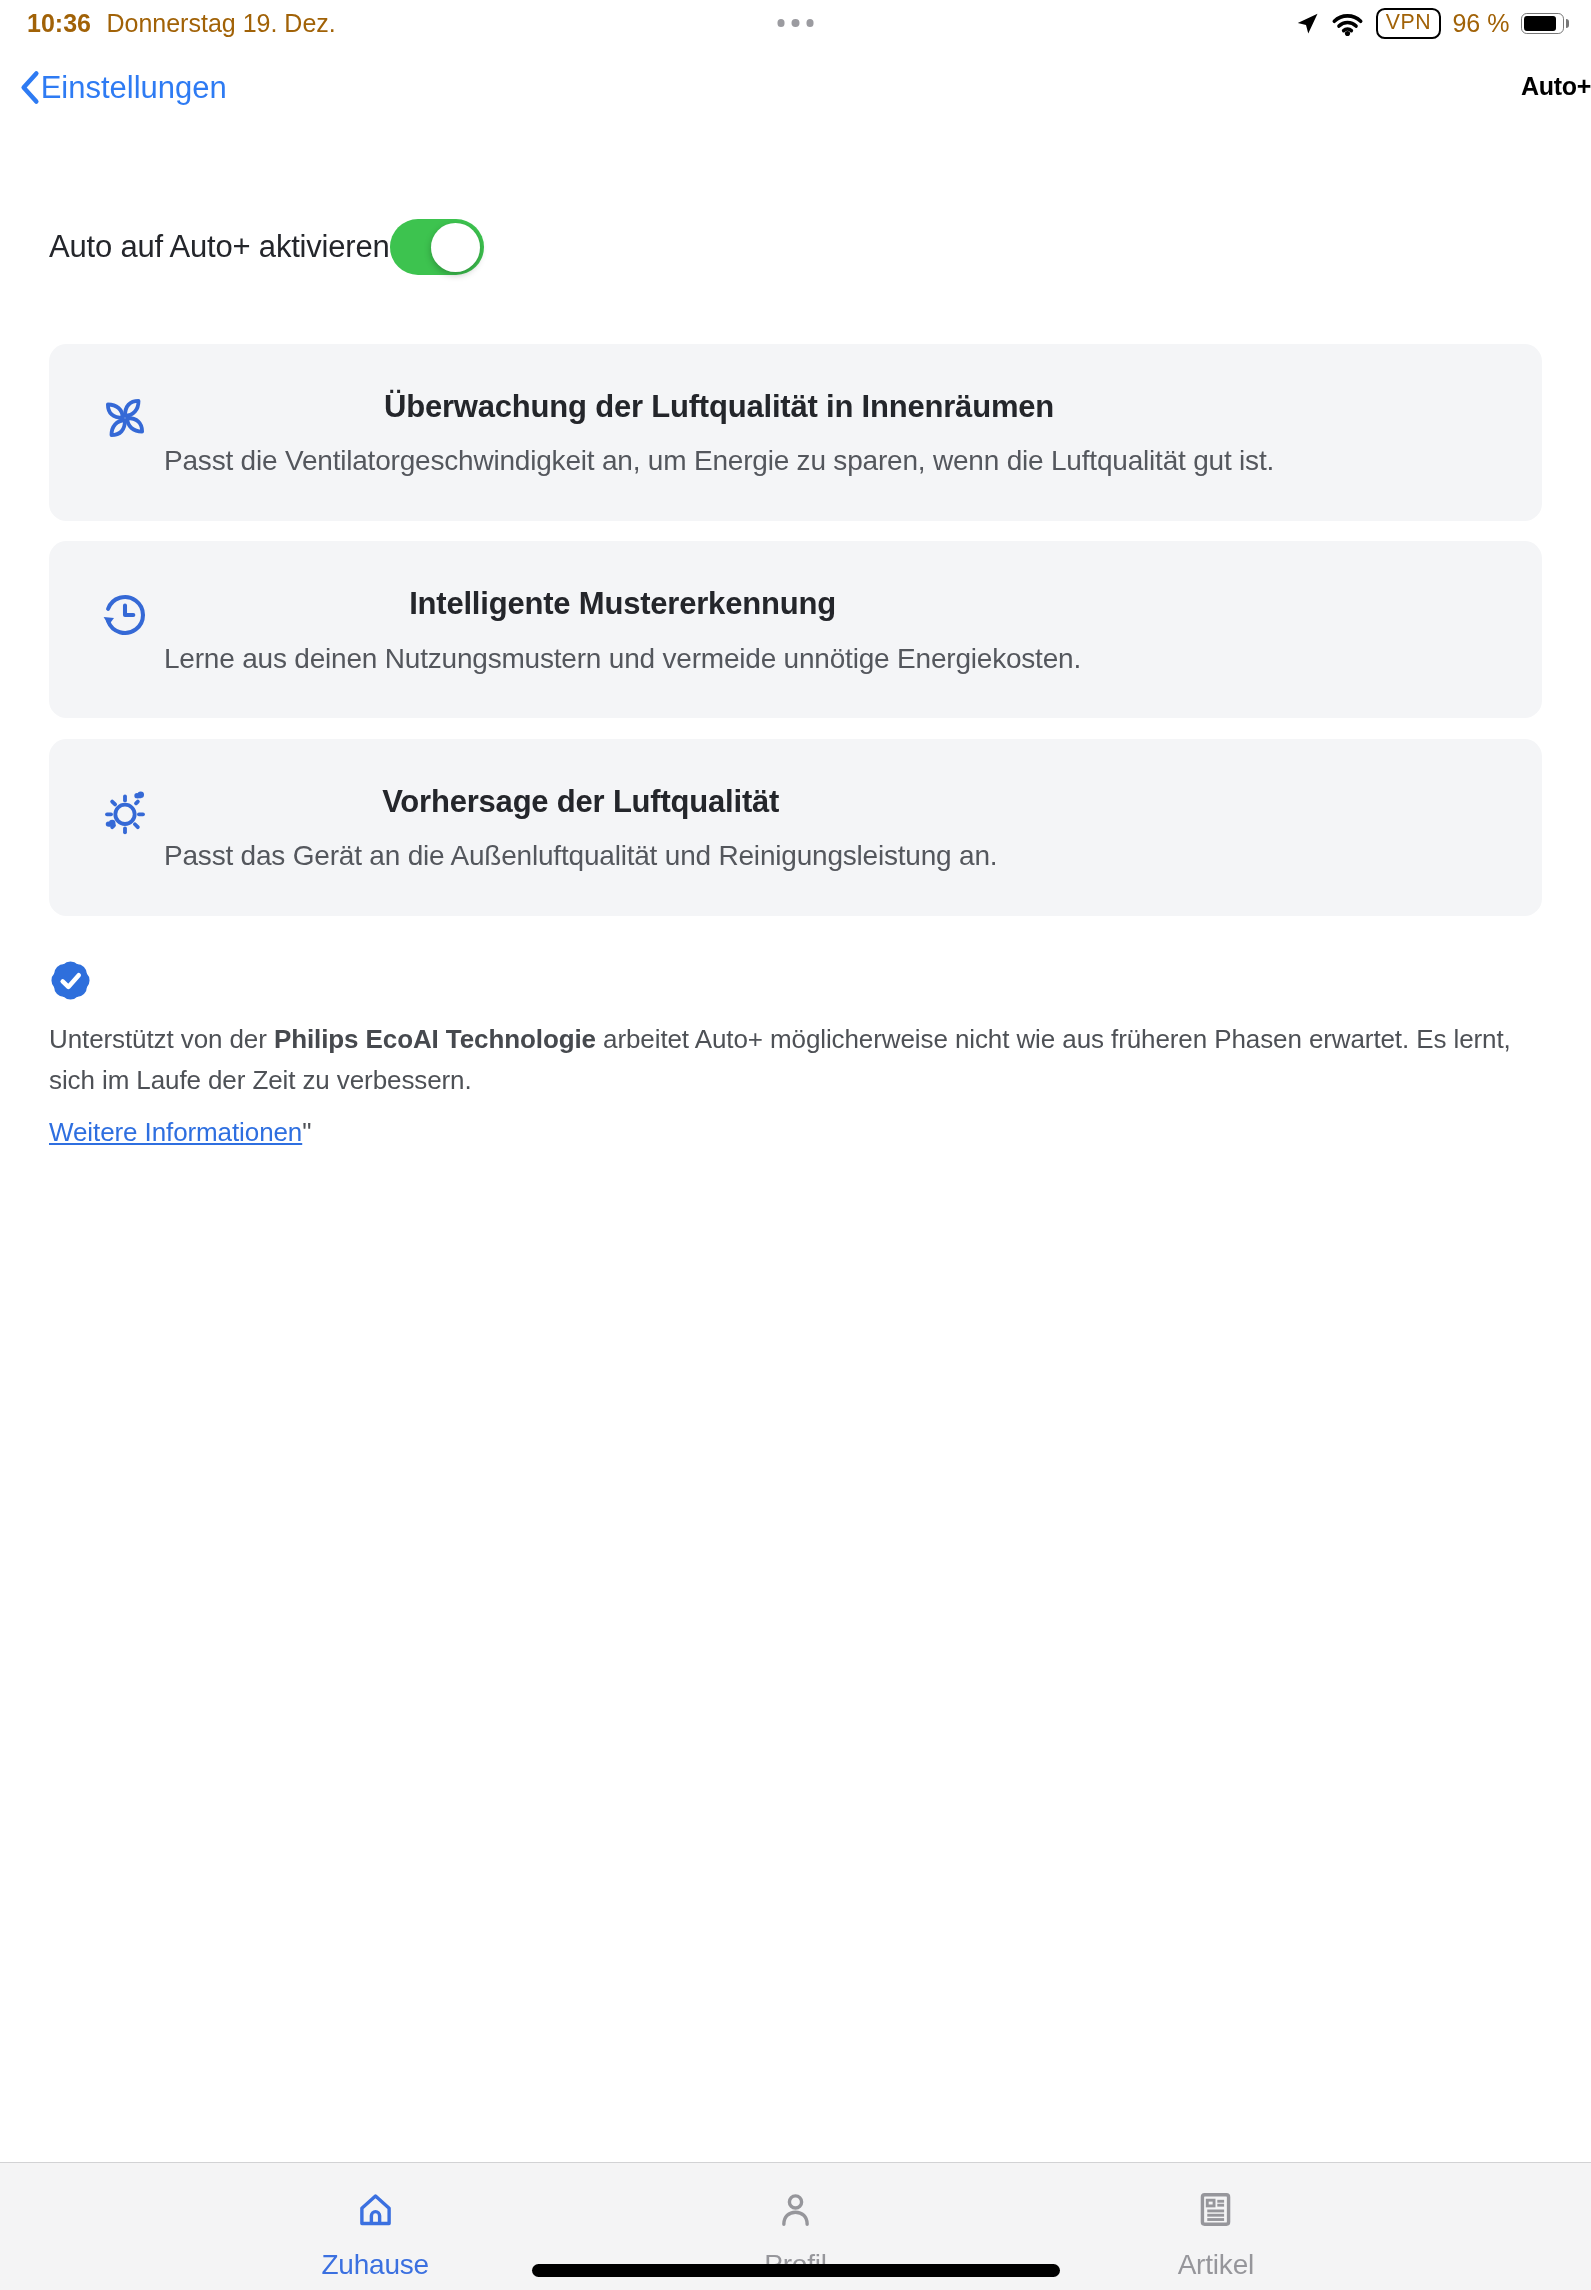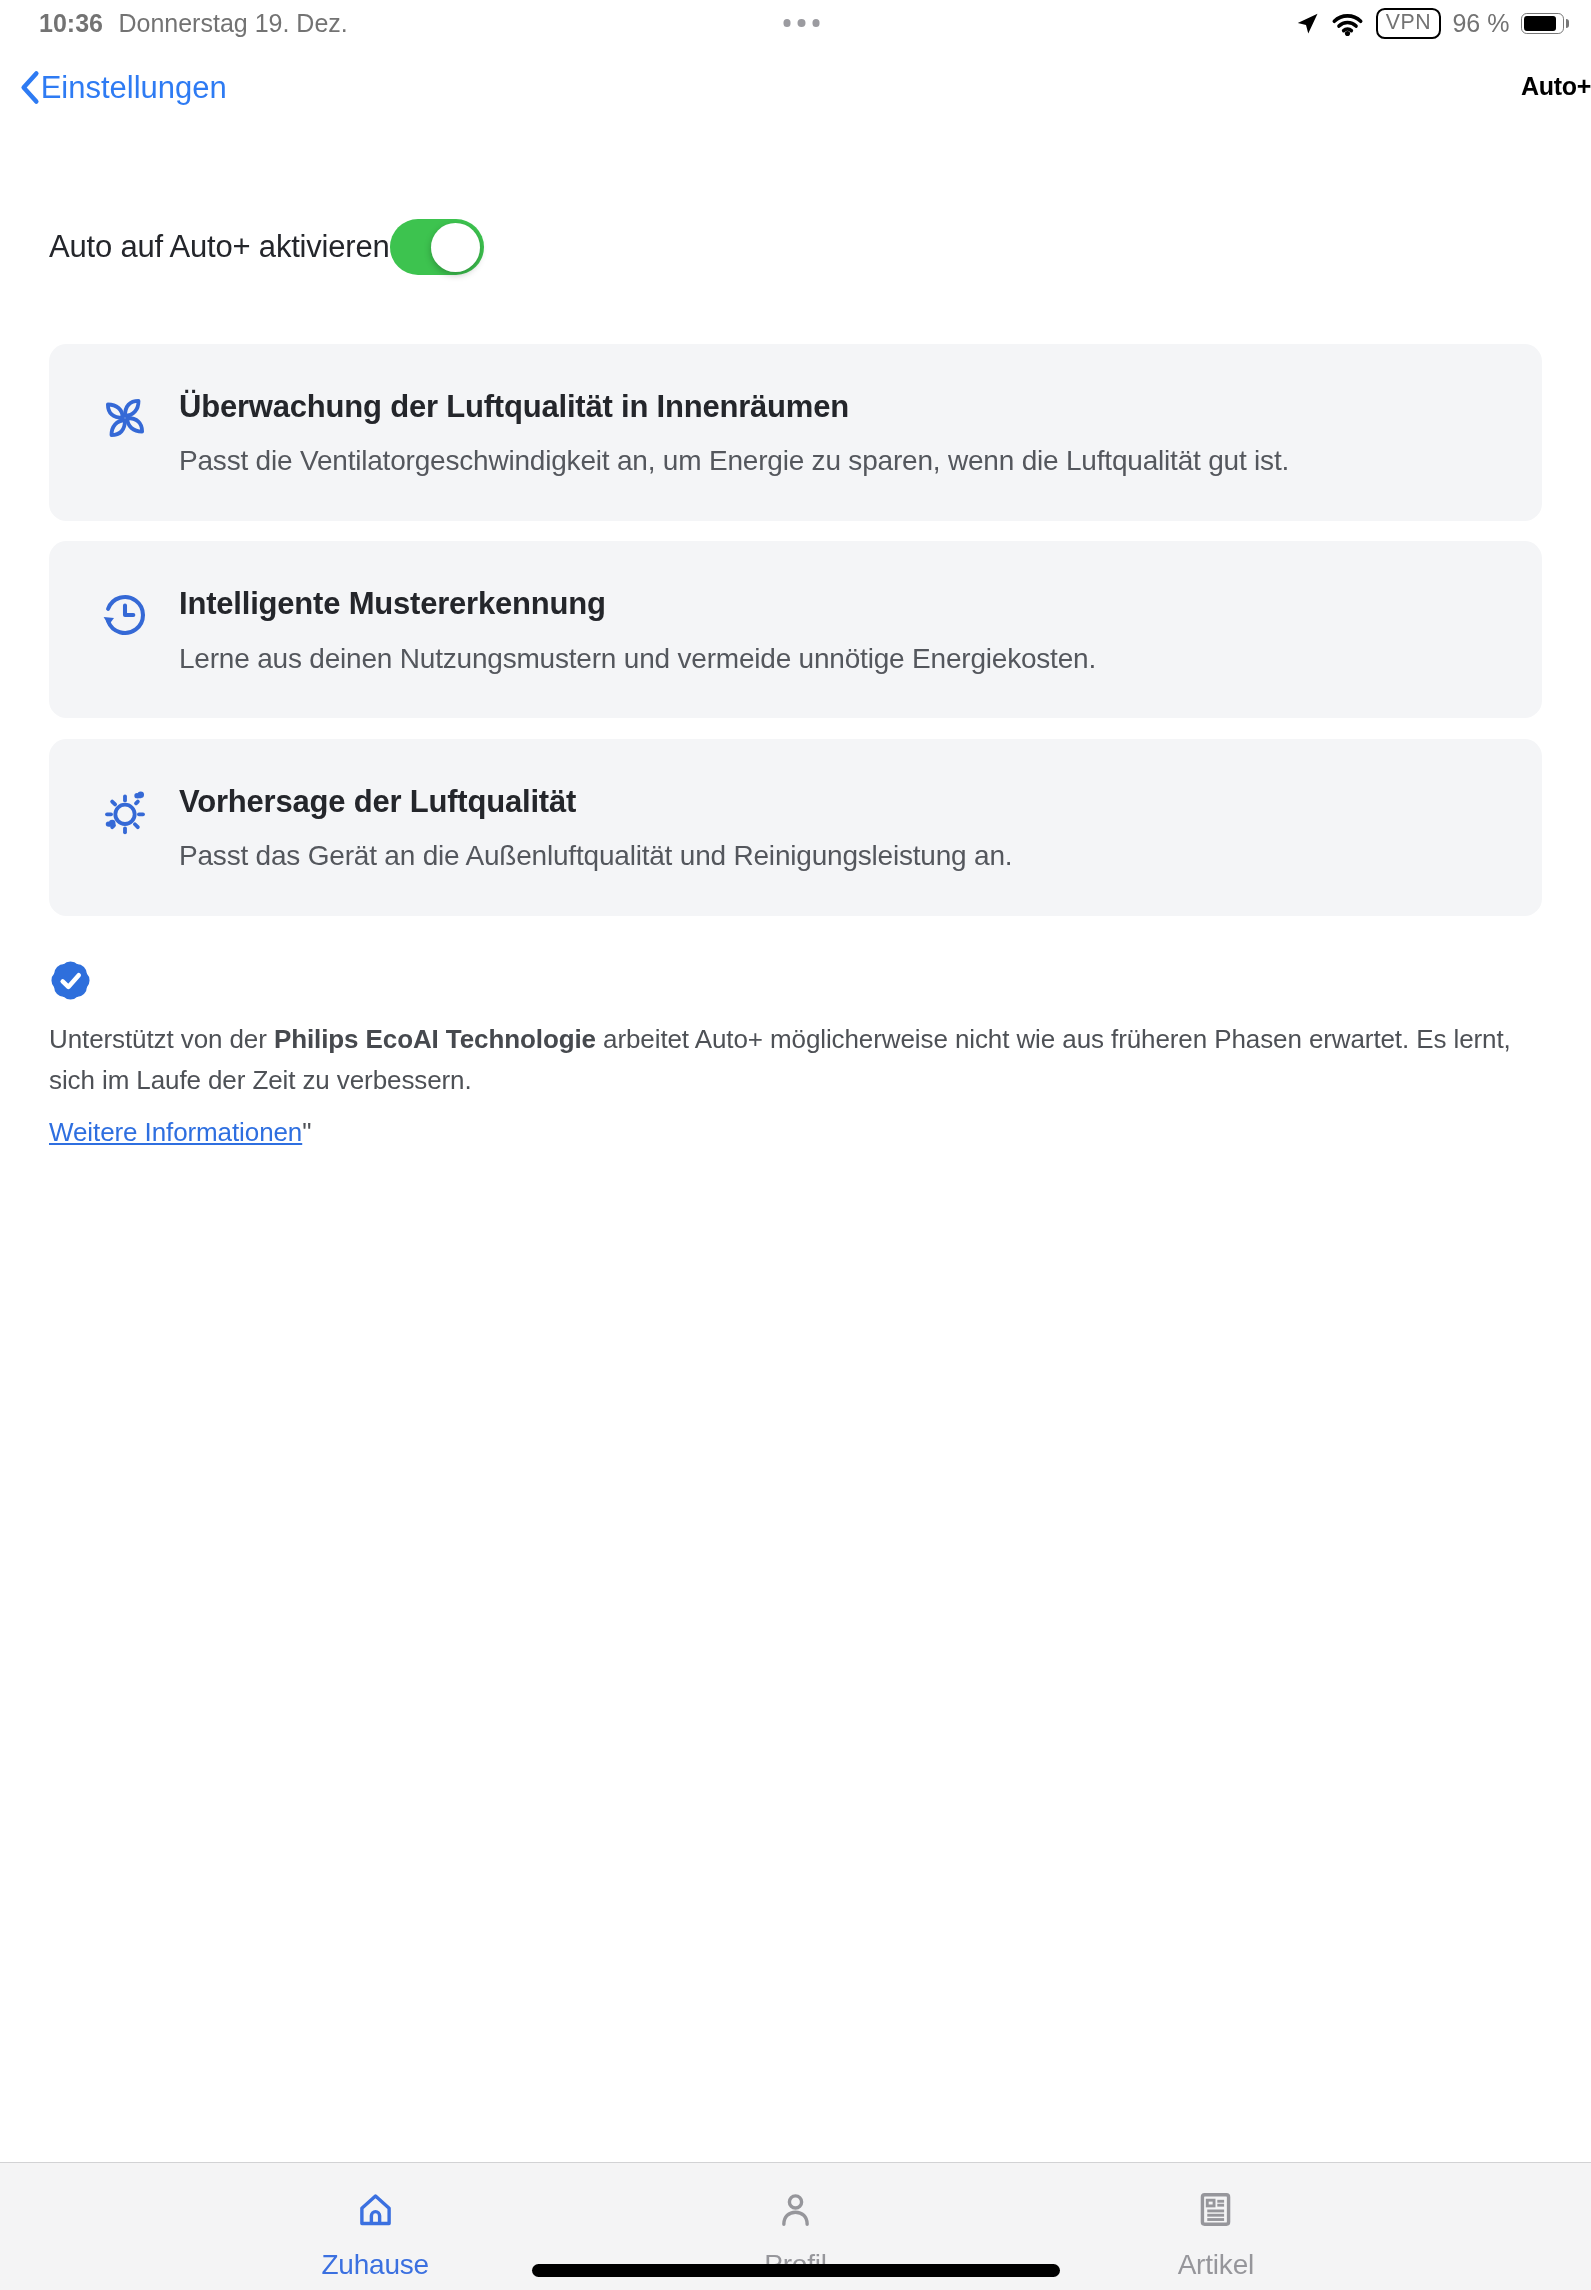--- a/index.html
+++ b/index.html
@@ -9,21 +9,21 @@
     background:#ffffff;
     font-family:"Liberation Sans", sans-serif;
     color:#26282d;
     overflow:hidden;
   }
 
   
   .statusbar {
     position:absolute; top:0; left:0; right:0; height:47px;
     display:flex; align-items:center; justify-content:space-between;
-    padding:0 27px; font-size:25px; color:#737373;margin-left:12px;
+    padding:0 27px; font-size:25px; color:#a16207;
   }
   .sb-left { display:flex; align-items:baseline; gap:15.5px; font-weight:700; }
   .sb-left .sb-date { font-weight:400; }
   .sb-center { position:absolute; left:50%; top:19.4px; transform:translateX(-50%);
     display:flex; gap:6.8px; }
   .sb-center i { width:7.8px; height:7.8px; border-radius:50%; background:#9b9ba0; }
   .sb-right { display:flex; align-items:center; gap:11.6px; }
   .vpn-badge {
     border:2.4px solid #000; border-radius:8.7px; padding:0px 7.8px 1.9px 7.8px;
     font-weight:400; font-size:21.3px; letter-spacing:0.5px;
@@ -63,21 +63,21 @@
     box-shadow:0 2.9px 7.8px rgba(0,0,0,0.25);
   }
 
   
   .cards {
     position:absolute; top:344px; left:49px; right:49px;
     display:flex; flex-direction:column; gap:20.4px;
   }
   .card {
     background:#f4f5f7; border-radius:17.5px; height:177px;
-    padding:45px 49px 0 49px; display:flex; gap:27px;
+    padding:45px 49px 0 49px; display:flex; gap:12px;text-align:center;
   }
   .card .icon-wrap { width:54px; height:54px; flex:0 0 auto; margin-top:1.9px; }
   .card .icon-wrap svg { width:54px; height:54px; display:block; }
   .card h3 { font-size:31px; font-weight:700; color:#24262b;
     letter-spacing:-0.2px; }
   .card p { margin-top:20.4px; font-size:28px; color:#54575d;
     letter-spacing:-0.2px; }
 
   
   .badge-wrap { position:absolute; top:957px; left:47px; width:47px; height:47px; }

